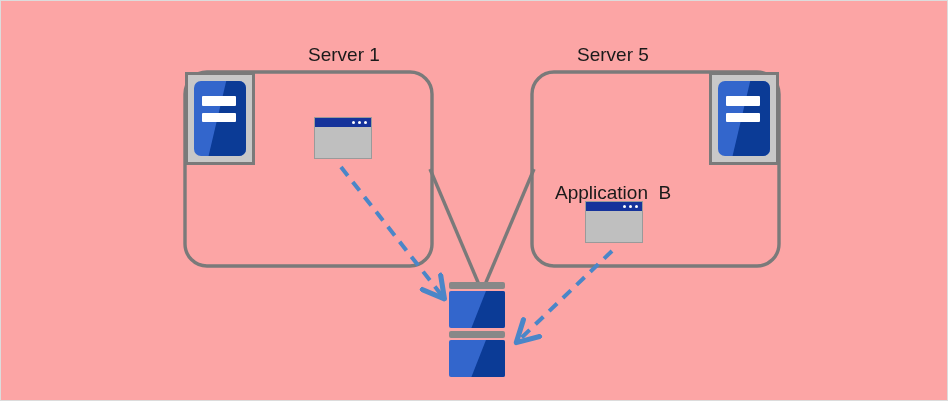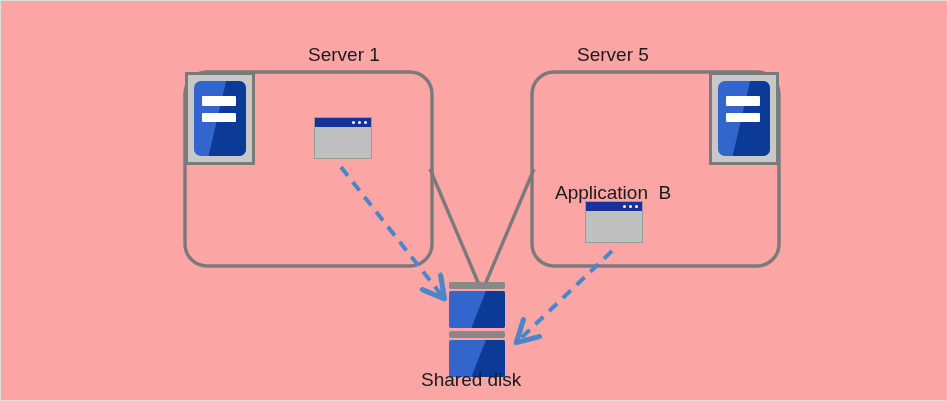--- a/index.html
+++ b/index.html
@@ -191,15 +191,14 @@
     <div class="disk-unit">
       <div class="disk-cap"></div>
       <div class="disk-body"></div>
     </div>
     <div class="disk-unit" style="margin-top:3px;">
       <div class="disk-cap"></div>
       <div class="disk-body"></div>
     </div>
   </div>
 
-  <div class="lbl" style="left:420px; top:369px;">Shared disk</div>
 
 </div>
 
 </body></html>

